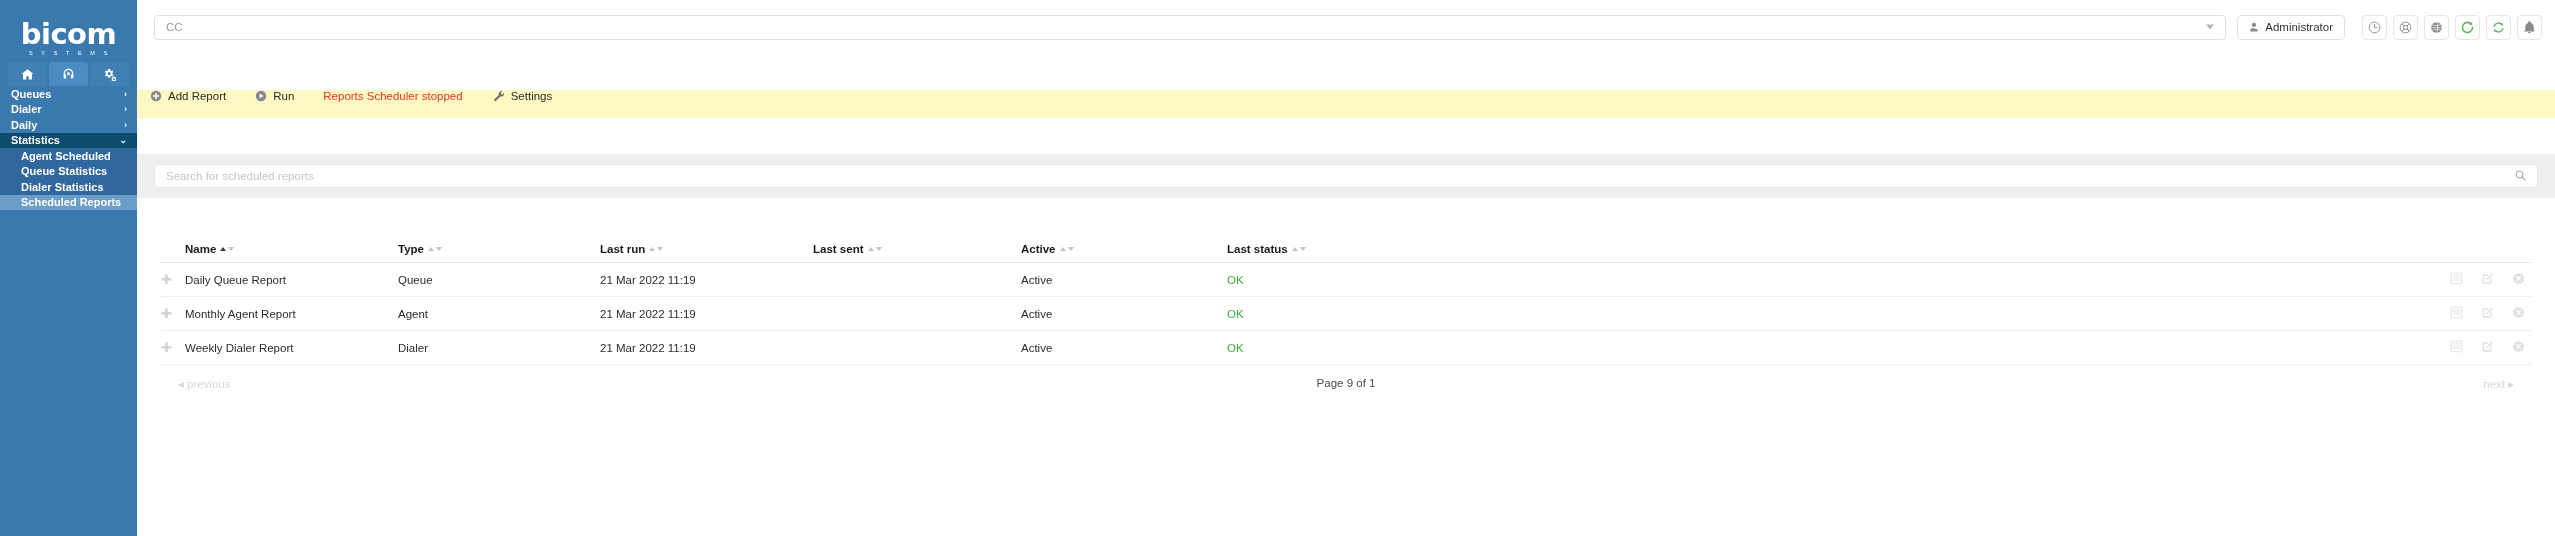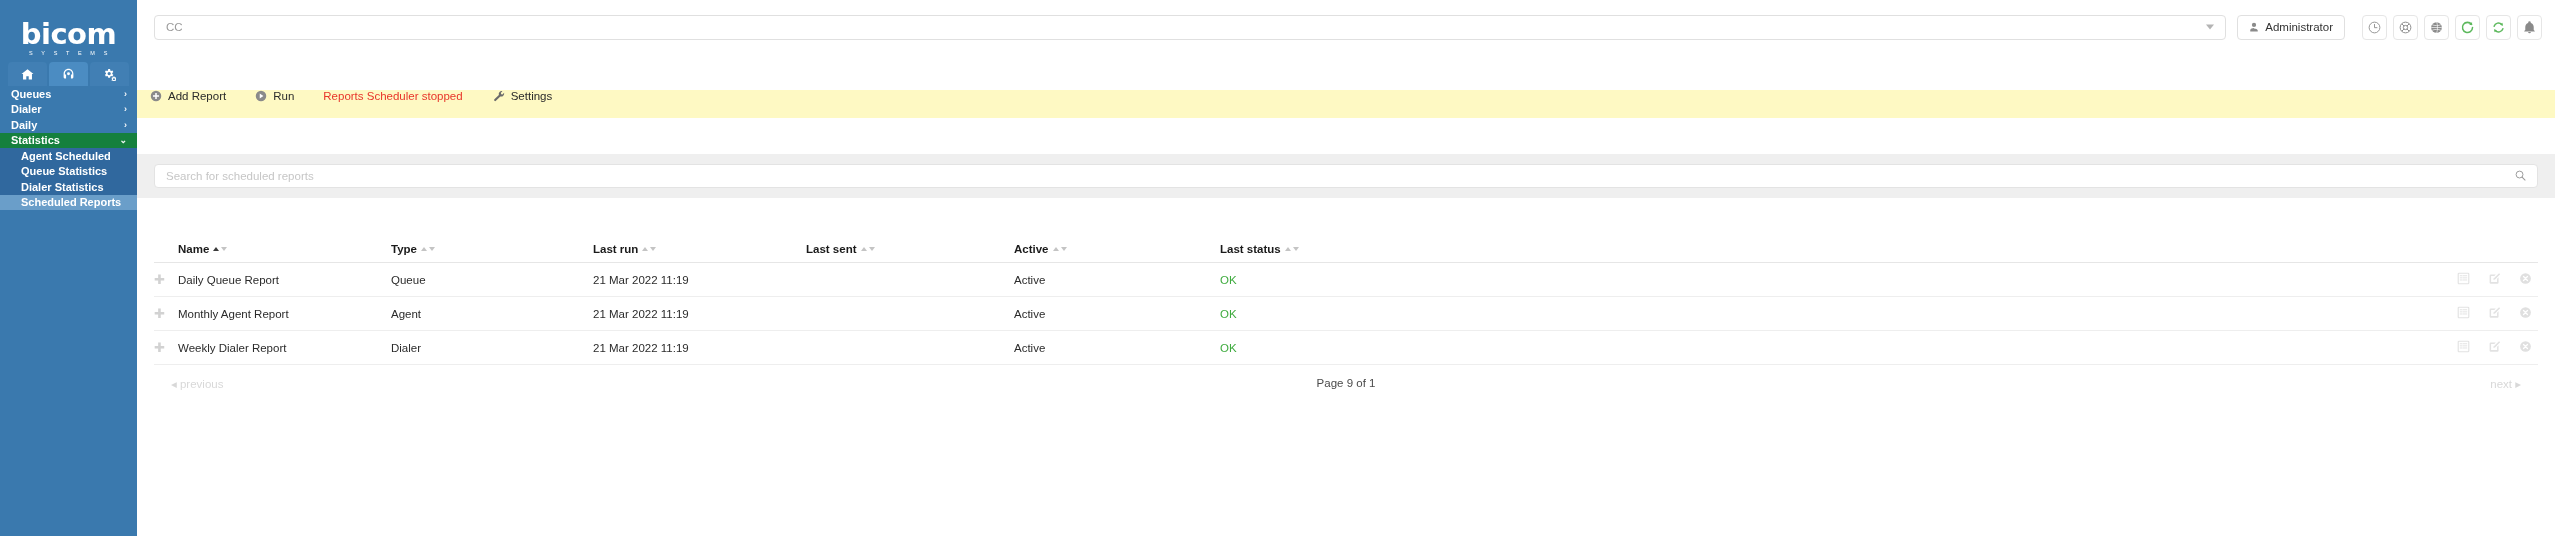--- a/index.html
+++ b/index.html
@@ -59,21 +59,21 @@
     height: 15.5px;
     display: flex; align-items: center;
     padding: 0 10px 0 11px;
     color: #ffffff;
     font-size: 11px;
     font-weight: 700;
     cursor: pointer;
     justify-content: space-between;
   }
   .nav-item .chev { font-size: 9px; opacity: .95; font-weight: 700; }
-  .nav-item.expanded { background: #15803d; }
+  .nav-item.expanded { background: #0c4a6e; }
   .nav-sub {
     height: 15.5px;
     display: flex; align-items: center;
     padding-left: 21px;
     background: #30689e;
     color: #ffffff;
     font-size: 11px;
     font-weight: 700;
     cursor: pointer;
   }
@@ -153,21 +153,21 @@
     padding: 0 11px;
     position: relative;
   }
   .searchbox .ph { color: #c6c6c6; font-size: 11.5px; }
   .searchbox .mag {
     position: absolute; right: 11px; top: 50%; transform: translateY(-50%);
   }
   .searchbox .mag svg { width: 11px; height: 11px; fill: #9a9a9a; }
 
   
-  .tablewrap { padding: 0 17px; }
+  .tablewrap { padding: 0 24px; }
   table { width: 100%; border-collapse: collapse; }
   thead th {
     text-align: left;
     font-size: 11.5px;
     font-weight: 700;
     color: #1b1b1b;
     padding: 9px 0 7px 0;
     border-bottom: 1px solid #e6e6e6;
     white-space: nowrap;
   }

